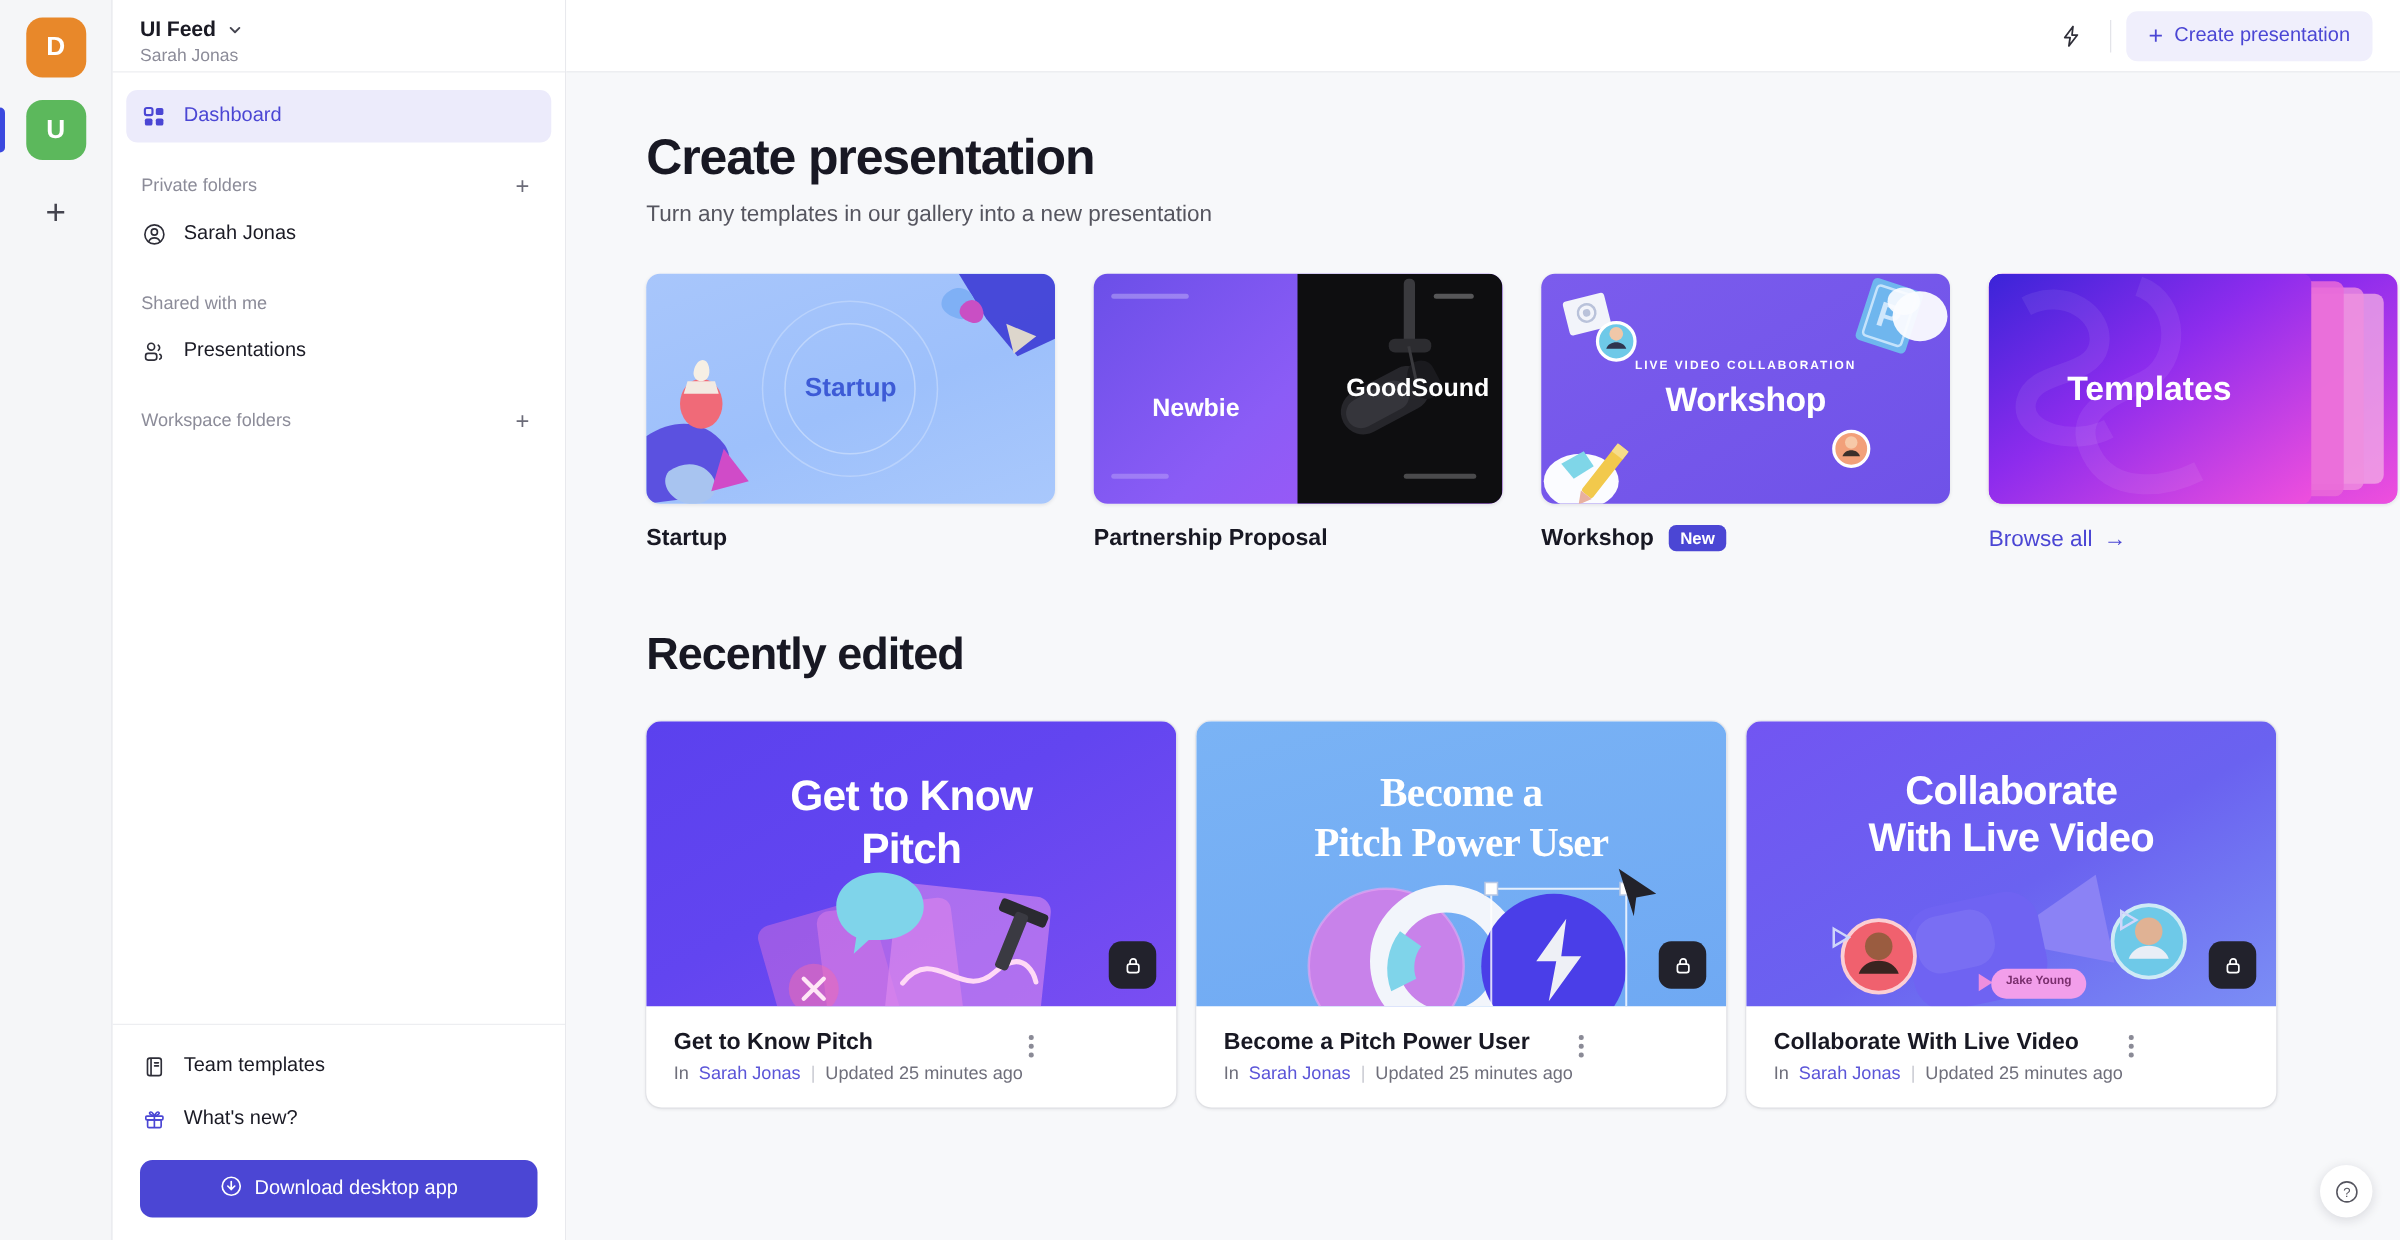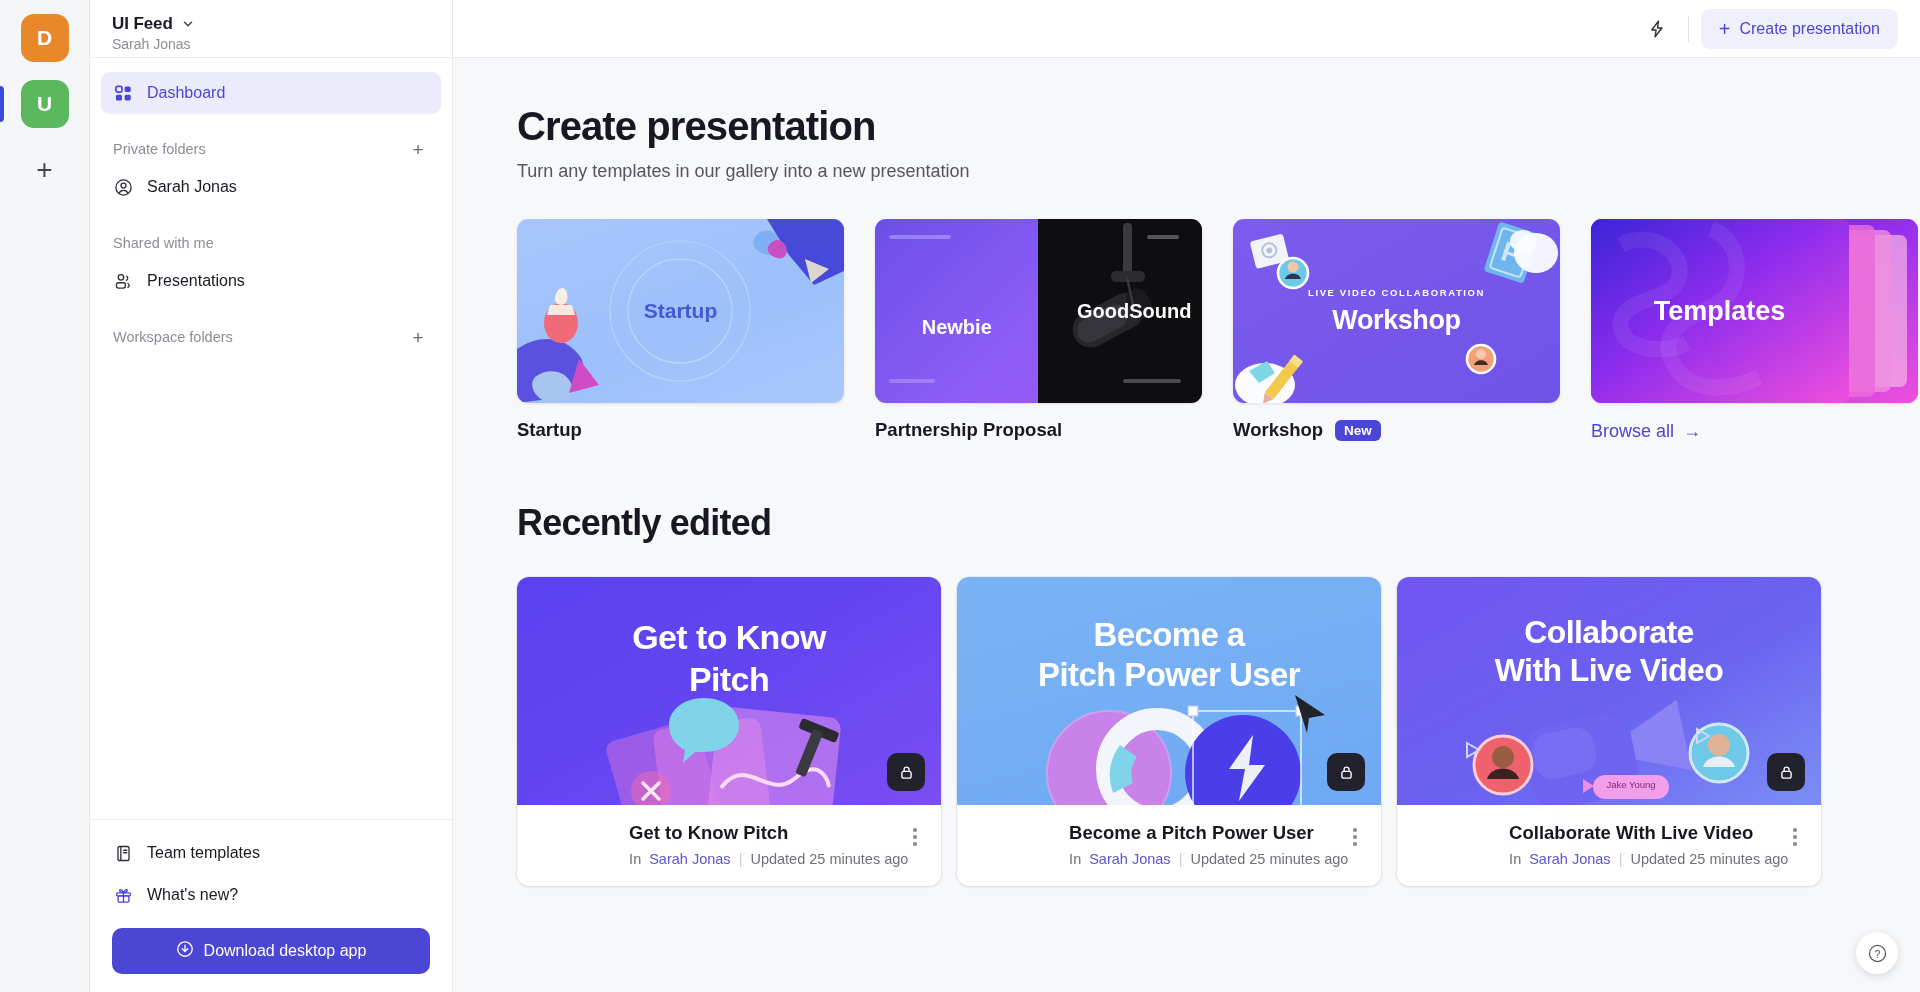--- a/index.html
+++ b/index.html
@@ -155,21 +155,21 @@
     box-shadow: 0 1px 3px rgba(20,20,40,.10), 0 0 0 1px rgba(20,20,40,.04);
     overflow: hidden; cursor: pointer;
   }
   .pres-thumb { height: 228px; position: relative; overflow: hidden; }
   .lock {
     position: absolute; right: 16px; bottom: 14px;
     width: 38px; height: 38px; border-radius: 10px;
     background: #22222c;
     display: flex; align-items: center; justify-content: center;
   }
-  .pres-meta { padding: 17px 19px 19px 22px; display: flex; align-items: flex-start; justify-content: flex-end; }
+  .pres-meta { padding: 17px 19px 19px 22px; display: flex; align-items: flex-start; justify-content: flex-start; }
   .pres-title { font-size: 18.5px; font-weight: 700; color: #181823; }
   .pres-sub { font-size: 14.5px; color: #6f6f7b; margin-top: 7px; display: flex; align-items: center; gap: 8px; }
   .pres-sub .owner { color: #5b55d8; }
   .pres-sub .bar { color: #c9cad2; }
   .dots { display: flex; flex-direction: column; gap: 3.5px; padding: 6px 5px; cursor: pointer; }
   .dots i { width: 3.6px; height: 3.6px; border-radius: 50%; background: #8a8a96; display: block; }
 
   .help {
     position: absolute; right: 22px; bottom: 18px;
     width: 42px; height: 42px; border-radius: 50%;
@@ -184,21 +184,21 @@
     display: flex; flex-direction: column; align-items: center; justify-content: center;
     text-align: center; z-index: 5;
   }
 
   .t-startup { background: linear-gradient(160deg,#a8c6fb 0%,#9dc0fb 55%,#a9c8fc 100%); }
   .t-startup .art-label { color: #3d5bd6; font-size: 21px; font-weight: 800; }
   .t-partner { background: linear-gradient(135deg,#6b4fe8 0%,#8b5cf6 48%,#a855f7 100%); }
   .t-work { background: linear-gradient(150deg,#7b5ced 0%,#6f52e8 100%); }
 
   .p1 { background: linear-gradient(150deg,#5b41ee 0%,#6245f0 45%,#7a4ef2 100%); }
-  .p2 { background: linear-gradient(165deg,#7ab3f5 0%,#6fa9f3 100%); }
+  .p2 { background: linear-gradient(165deg,#7ab3f5 0%,#6fa9f3 100%); font-family: Liberation Serif, serif; }
   .p3 { background: linear-gradient(150deg,#7255f2 0%,#6a62f0 55%,#7b8ef5 100%); }
 
   .pt { position: absolute; width: 100%; text-align: center; color: #fff; font-weight: 800; letter-spacing: -0.6px; line-height: 1.1; z-index: 4; }
 </style>
 </head>
 <body>
 
 <div class="app">
 
   <div class="rail">
@@ -552,21 +552,21 @@
                 <circle cx="322" cy="176" r="29" fill="#6ec9e8" stroke="#cfeaf6" stroke-width="3"></circle>
                 <path d="M306 190c4-14 28-14 32 0z" fill="#e8eef6"></path>
                 <circle cx="322" cy="168" r="11" fill="#e0b294"></circle>
                 <path d="M300 152l12 7-12 7z" fill="none" stroke="#cfd6fa" stroke-width="2"></path>
                 <path d="M70 166l12 7-12 7z" fill="none" stroke="#cfd6fa" stroke-width="2"></path>
                 <path d="M186 202l11 7-11 7z" fill="#ef8ede"></path>
                 <rect x="196" y="198" width="76" height="24" rx="12" fill="#f29eea"></rect>
               </svg>
               <div class="pt" style="top:38px;font-size:32px;">Collaborate</div>
               <div class="pt" style="top:76px;font-size:32px;">With Live Video</div>
-              <div style="position:absolute;left:199px;top:202px;width:70px;text-align:center;color:#7a2f6e;font-size:9.5px;font-weight:400;z-index:6;">Jake Young</div>
+              <div style="position:absolute;left:199px;top:202px;width:70px;text-align:center;color:#7a2f6e;font-size:9.5px;font-weight:700;z-index:6;">Jake Young</div>
               <div class="lock">
                 <svg viewBox="0 0 20 20" width="17" height="17">
                   <rect x="4.6" y="8.6" width="10.8" height="8" rx="2.2" fill="none" stroke="#fff" stroke-width="1.6"></rect>
                   <path d="M7.1 8.6V6.5a2.9 2.9 0 0 1 5.8 0v2.1" fill="none" stroke="#fff" stroke-width="1.6"></path>
                 </svg>
               </div>
             </div>
             <div class="pres-meta">
               <div>
                 <div class="pres-title">Collaborate With Live Video</div>

